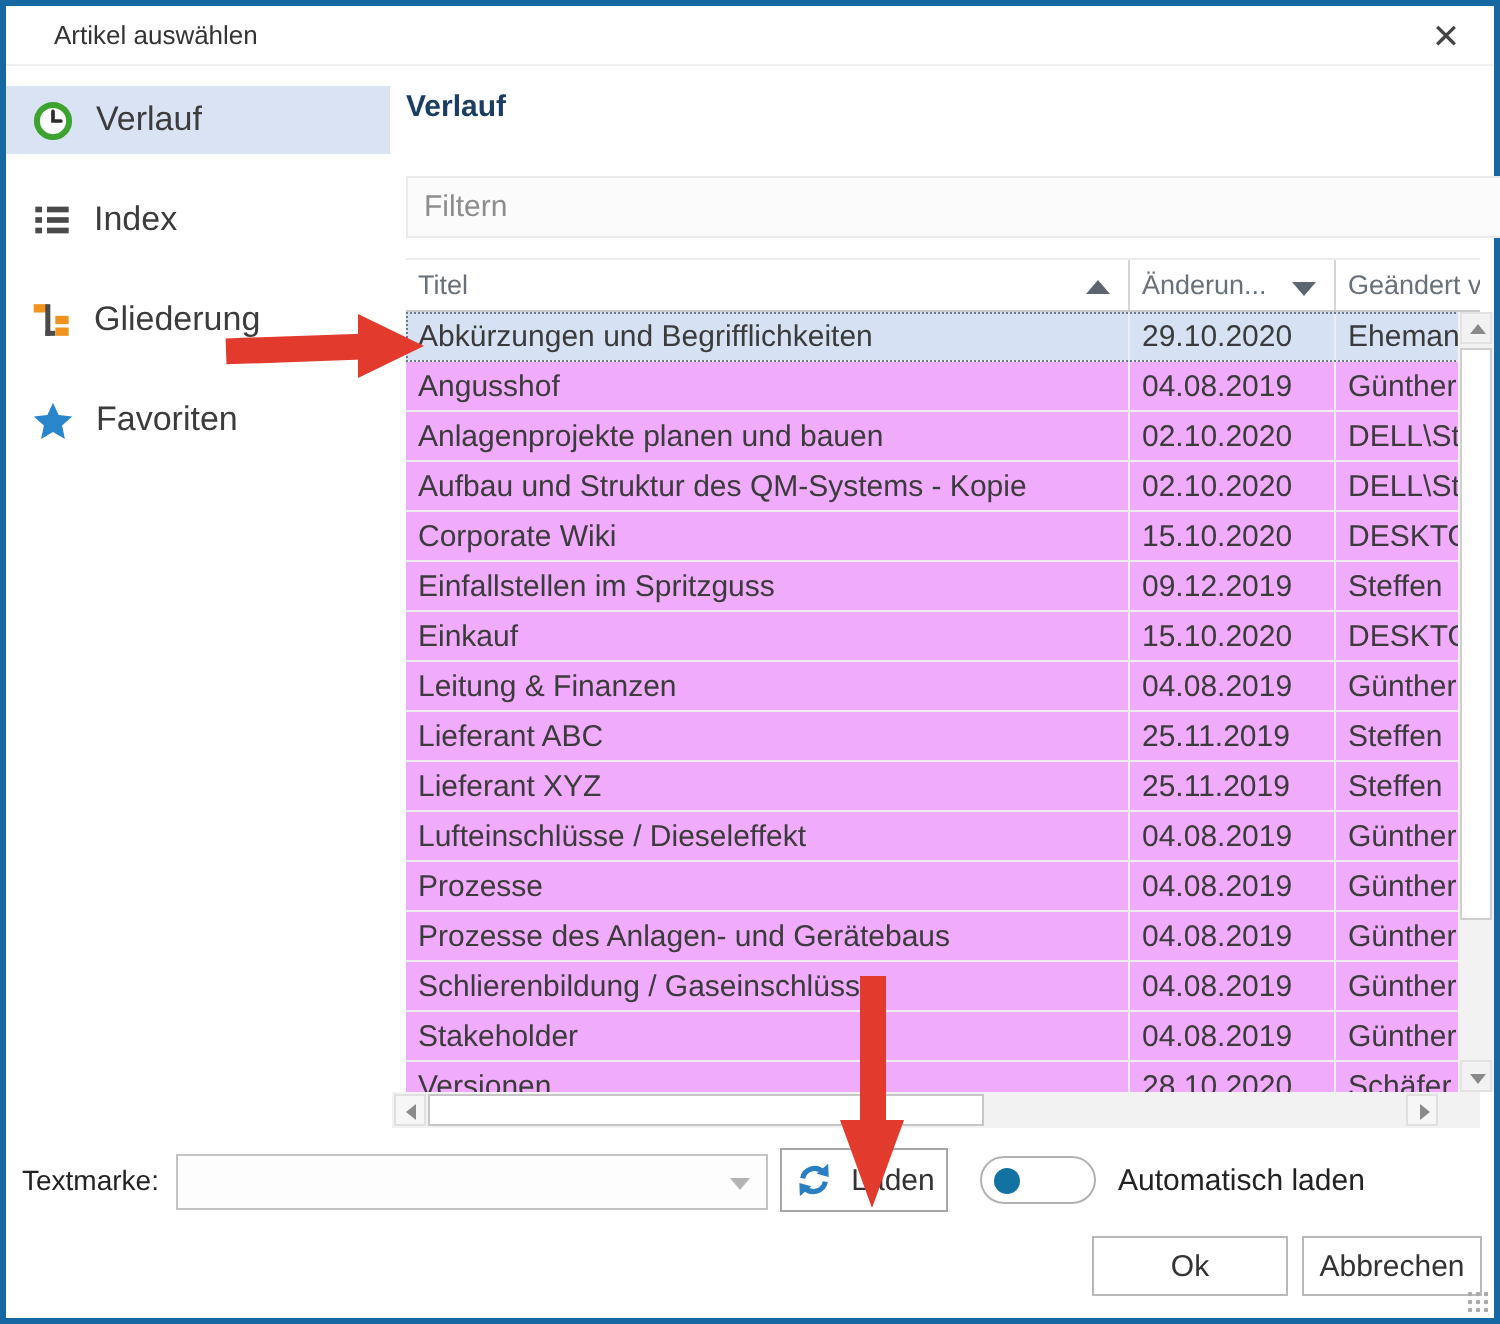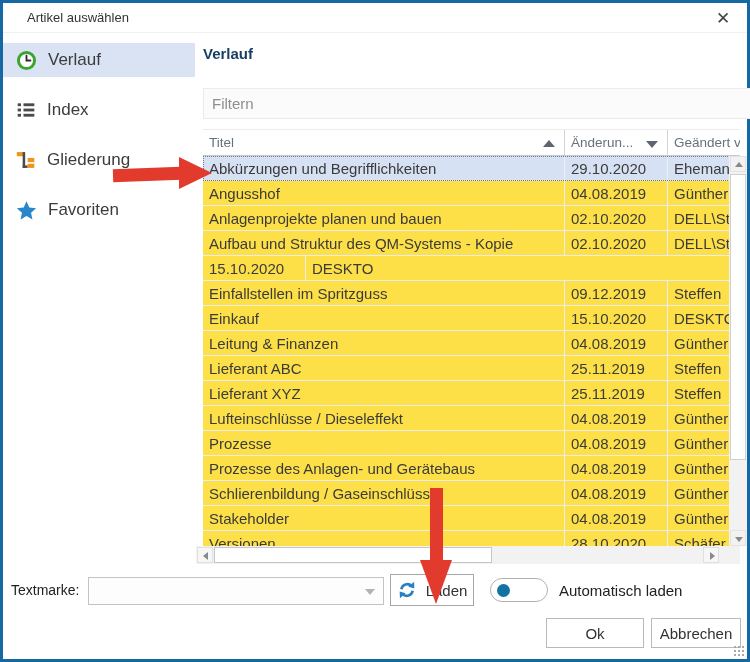--- a/index.html
+++ b/index.html
@@ -39,21 +39,21 @@
   .hcell { position:relative; display:flex; align-items:center; padding-left:6px; overflow:hidden;
            white-space:nowrap; border-right:1px solid #d5d5d5; cursor:pointer; }
   .hcell:last-child { border-right:none; }
   .h-title { width:362px; } .h-date { width:103px; } .h-author { flex:1; }
   .tri { width:0; height:0; position:absolute; }
   .tri-up   { right:9px; top:10px; border-left:6px solid transparent; border-right:6px solid transparent; border-bottom:7px solid #5d6670; }
   .tri-down { right:9px; top:11px; border-left:6px solid transparent; border-right:6px solid transparent; border-top:7px solid #5d6670; }
 
   
   .tbody { position:absolute; left:8px; top:123px; width:537px; height:390px; overflow:hidden; }
-  .trow { display:flex; height:25px; border-bottom:1px solid #ededed; background:#fde047; cursor:pointer; }
+  .trow { display:flex; height:25px; border-bottom:1px solid #ededed; background:#f0abfc; cursor:pointer; }
   .trow.sel { background:#d6e2f3; outline:1px dotted #6a7a8c; outline-offset:-1px; }
   .tcell { display:flex; align-items:center; padding-left:6px; font-size:15px; color:#3b3b3b;
            white-space:nowrap; overflow:hidden; border-right:1px solid #eceef0; }
   .c-title { width:362px; } .c-date { width:103px; } .c-author { flex:1; border-right:none; }
 
   
   .vscroll { position:absolute; right:0; top:123px; width:18px; height:390px; background:#f2f2f2; }
   .vs-btn { position:absolute; left:1px; width:16px; height:16px; background:#f2f2f2; border:1px solid #e3e3e3; }
   .vs-up { top:0; } .vs-down { bottom:0; }
   .vs-thumb { position:absolute; left:1px; top:18px; width:16px; height:286px; background:#fff; border:1px solid #cfcfcf; }
@@ -184,20 +184,21 @@
           <div class="tcell c-title">Anlagenprojekte planen und bauen</div>
           <div class="tcell c-date">02.10.2020</div>
           <div class="tcell c-author">DELL\St</div>
         </div>
         <div class="trow">
           <div class="tcell c-title">Aufbau und Struktur des QM-Systems - Kopie</div>
           <div class="tcell c-date">02.10.2020</div>
           <div class="tcell c-author">DELL\St</div>
         </div>
         <div class="trow">
+          <div class="tcell c-title">Corporate Wiki</div>
           <div class="tcell c-date">15.10.2020</div>
           <div class="tcell c-author">DESKTO</div>
         </div>
         <div class="trow">
           <div class="tcell c-title">Einfallstellen im Spritzguss</div>
           <div class="tcell c-date">09.12.2019</div>
           <div class="tcell c-author">Steffen</div>
         </div>
         <div class="trow">
           <div class="tcell c-title">Einkauf</div>

